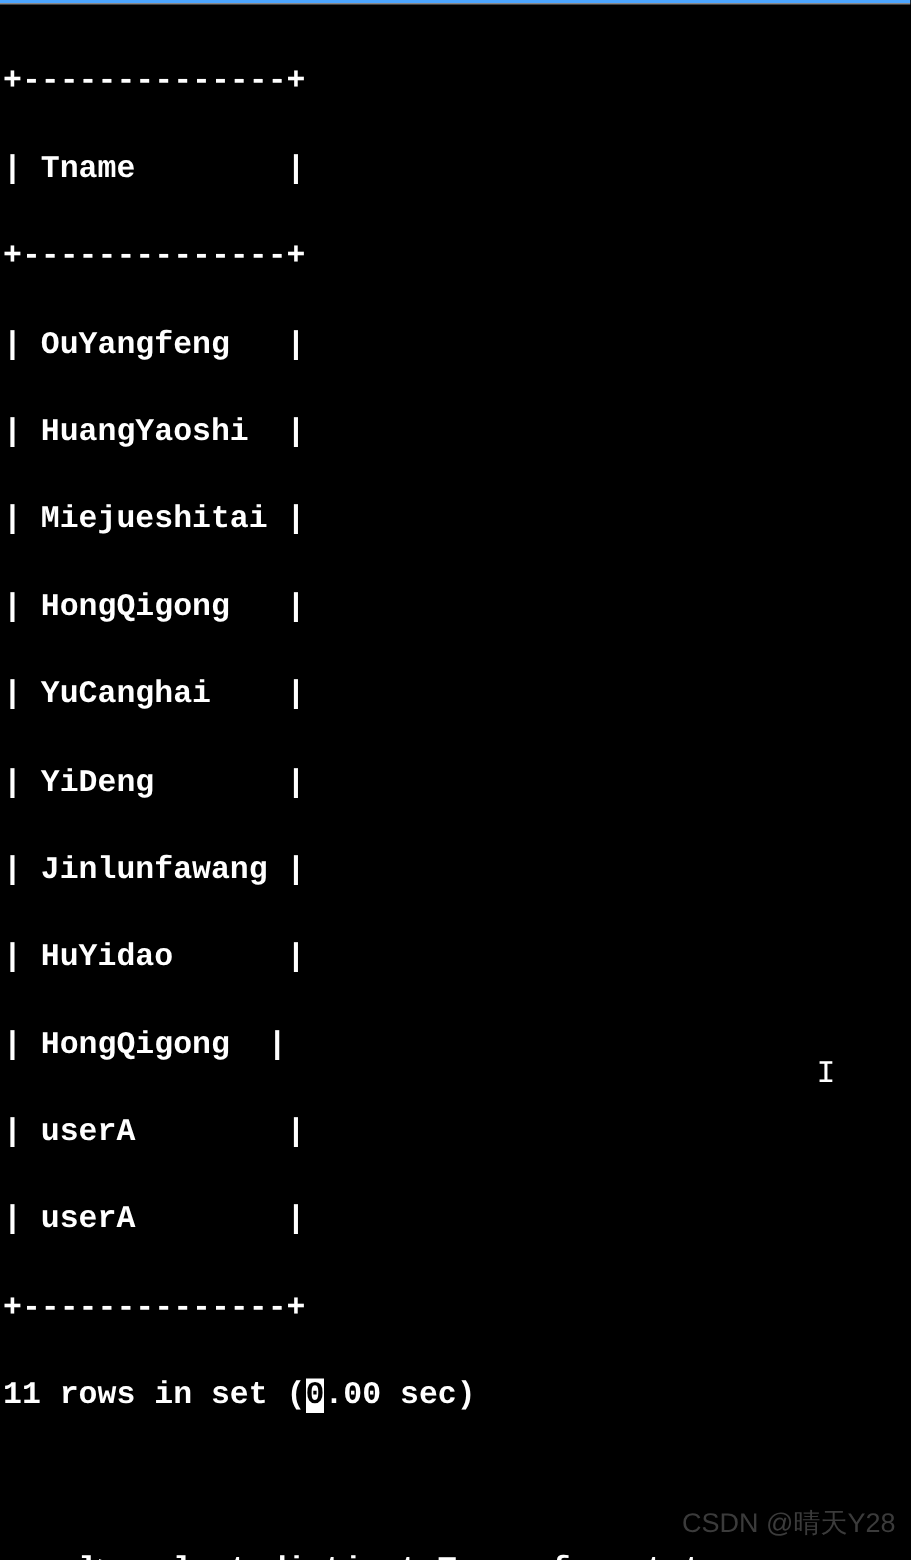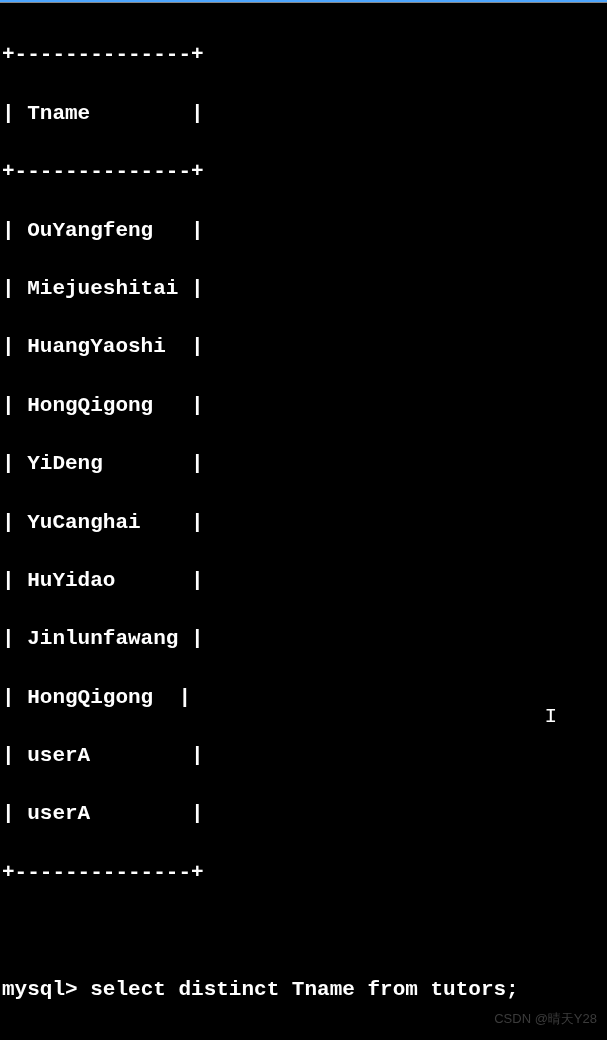--- a/index.html
+++ b/index.html
@@ -43,47 +43,48 @@
       position: absolute;
       right: 50px;
       top: 702px;
       font-weight: normal;
     }
     .watermark {
       position: absolute;
       bottom: 12px;
       right: 10px;
       color: #555;
-      font-size: 13px;
+      font-size: 18px;
       font-family: Arial, sans-serif;
       font-weight: normal;
       opacity: 0.7;
     }
   </style>
 </head>
 <body>
 
 <div class="top-bar"></div>
 
 <div class="terminal">
 <span class="line">+--------------+</span>
 <span class="line">| Tname        |</span>
 <span class="line">+--------------+</span>
 <span class="line">| OuYangfeng   |</span>
+<span class="line">| HuangYaoshi  |</span>
 <span class="line">| Miejueshitai |</span>
-<span class="line">| HuangYaoshi  |</span>
 <span class="line">| HongQigong   |</span>
+<span class="line">| YuCanghai    |</span>
 <span class="line">| YiDeng       |</span>
-<span class="line">| YuCanghai    |</span>
+<span class="line">| Jinlunfawang |</span>
 <span class="line">| HuYidao      |</span>
-<span class="line">| Jinlunfawang |</span>
 <span class="line">| HongQigong  |</span>
 <span class="line">| userA        |</span>
 <span class="line">| userA        |</span>
 <span class="line">+--------------+</span>
+<span class="line"><span>11 rows in set (</span><span class="selected">0</span><span>.00 sec)</span></span>
 <span class="line"> </span>
 <span class="line"><span>mysql&gt; </span><span>select distinct Tname from tutors;</span></span>
 
 
 
 
 
 
 
 

